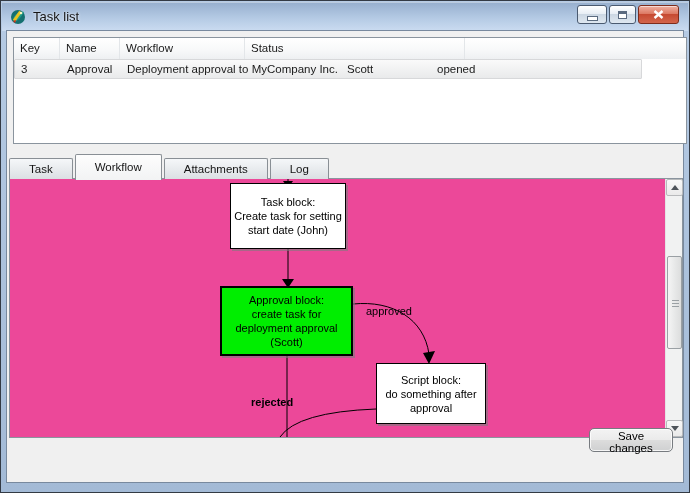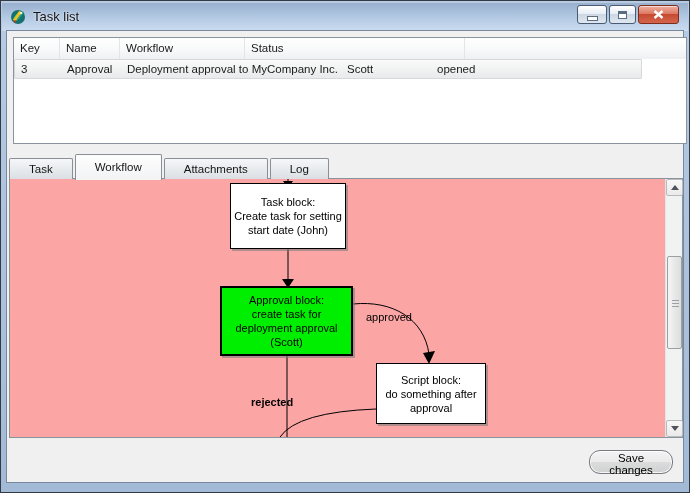--- a/index.html
+++ b/index.html
@@ -62,57 +62,57 @@
     border:1px solid #898f95; border-bottom:none; border-radius:2px 2px 0 0;
     margin-right:2px; cursor:default; white-space:nowrap;
   }
   .tab.active {
     position:relative; z-index:4; height:26px; padding-top:6px; margin-bottom:-1px;
     background:linear-gradient(180deg,#fdfdfd,#f2f3f4);
   }
   
   .diagram {
     position:absolute; left:2px; top:147px; width:674px; height:260px;
-    background:#fca5a5; border:1px solid #8a949e;
+    background:#ec4899; border:1px solid #8a949e;
   }
   .canvas { position:absolute; left:0; top:0; width:655px; height:258px; overflow:hidden; }
   .wires { position:absolute; left:0; top:0; }
   .block {
     position:absolute; display:flex; align-items:center; justify-content:center;
     text-align:center; white-space:pre-line; font-size:11px; line-height:14px; color:#000;
     background:#fff; border:1px solid #000; box-shadow:2px 2px 0 rgba(125,125,125,.6);
   }
   .block-task { left:220px; top:4px; width:116px; height:66px; }
   .block-approval { left:210px; top:107px; width:133px; height:70px; border-width:2px; }
   .block-script { left:366px; top:184px; width:110px; height:61px; }
   .wire-label { position:absolute; font-size:11px; color:#000; }
-  .label-approved { left:356px; top:132px; }
+  .label-approved { left:356px; top:126px; }
   .label-rejected { left:241px; top:217px;font-weight:bold; }
   
   .vscroll { position:absolute; right:0; top:0; width:17px; height:258px; background:#f1f2f2; border-left:1px solid #e4e4e4; }
   .sb-btn {
     position:absolute; left:0; width:17px; height:17px;
     background:linear-gradient(180deg,#f8f8f8,#eaeaea); border:1px solid #b8babc; border-radius:2px;
     display:flex; align-items:center; justify-content:center; padding:0;
   }
   .sb-up { top:0; } .sb-down { bottom:0; }
   .tri-up { width:0; height:0; border-left:4px solid transparent; border-right:4px solid transparent; border-bottom:5px solid #4e545a; }
   .tri-down { width:0; height:0; border-left:4px solid transparent; border-right:4px solid transparent; border-top:5px solid #4e545a; }
   .sb-thumb {
     position:absolute; left:1px; top:77px; width:15px; height:93px;
     background:linear-gradient(90deg,#f5f5f5,#e9eaea 45%,#dcdddd); border:1px solid #9aa0a4; border-radius:2px;
   }
   .sb-grip { position:absolute; left:4px; top:43px; width:7px; height:7px;
     background:repeating-linear-gradient(180deg,#9aa0a4 0 1px, transparent 1px 3px); }
   
   .save-btn {
-    position:absolute; left:582px; top:419px; width:84px; height:24px;
+    position:absolute; left:582px; top:397px; width:84px; height:24px;
     font-family:"Liberation Sans", sans-serif; font-size:11.5px; color:#000;
     background:linear-gradient(180deg,#f3f3f3,#ebebeb 48%,#dcdcdc 52%,#cfd0d1);
-    border:1px solid #777b80; border-radius:11px; box-shadow:inset 0 0 0 1px rgba(255,255,255,.8);
+    border:1px solid #777b80; border-radius:5px; box-shadow:inset 0 0 0 1px rgba(255,255,255,.8);
   }
 </style>
 </head>
 <body>
 
 <div class="window">
 
   <div class="titlebar">
     <svg class="app-icon" viewBox="0 0 17 17">
       <circle cx="8" cy="9" r="7" fill="#157070"></circle>

